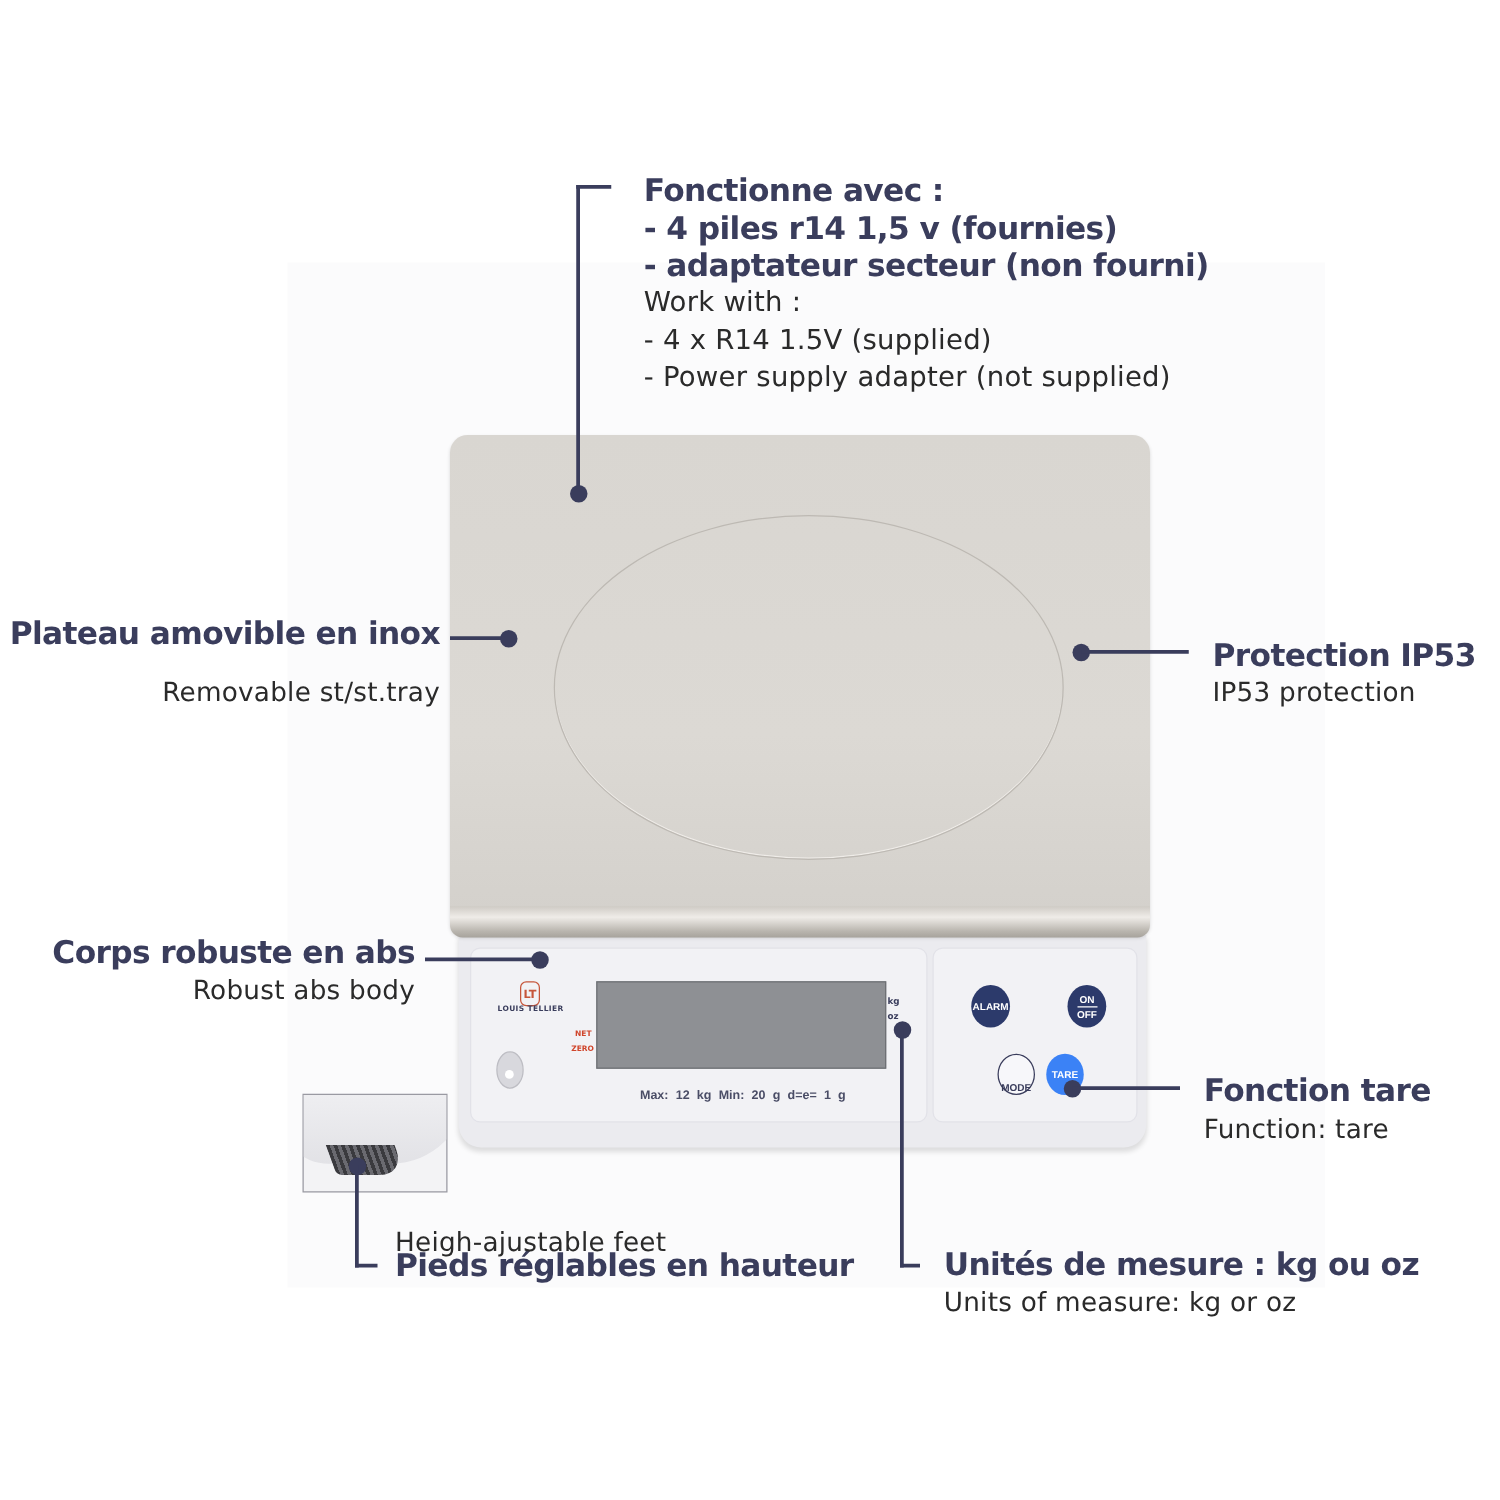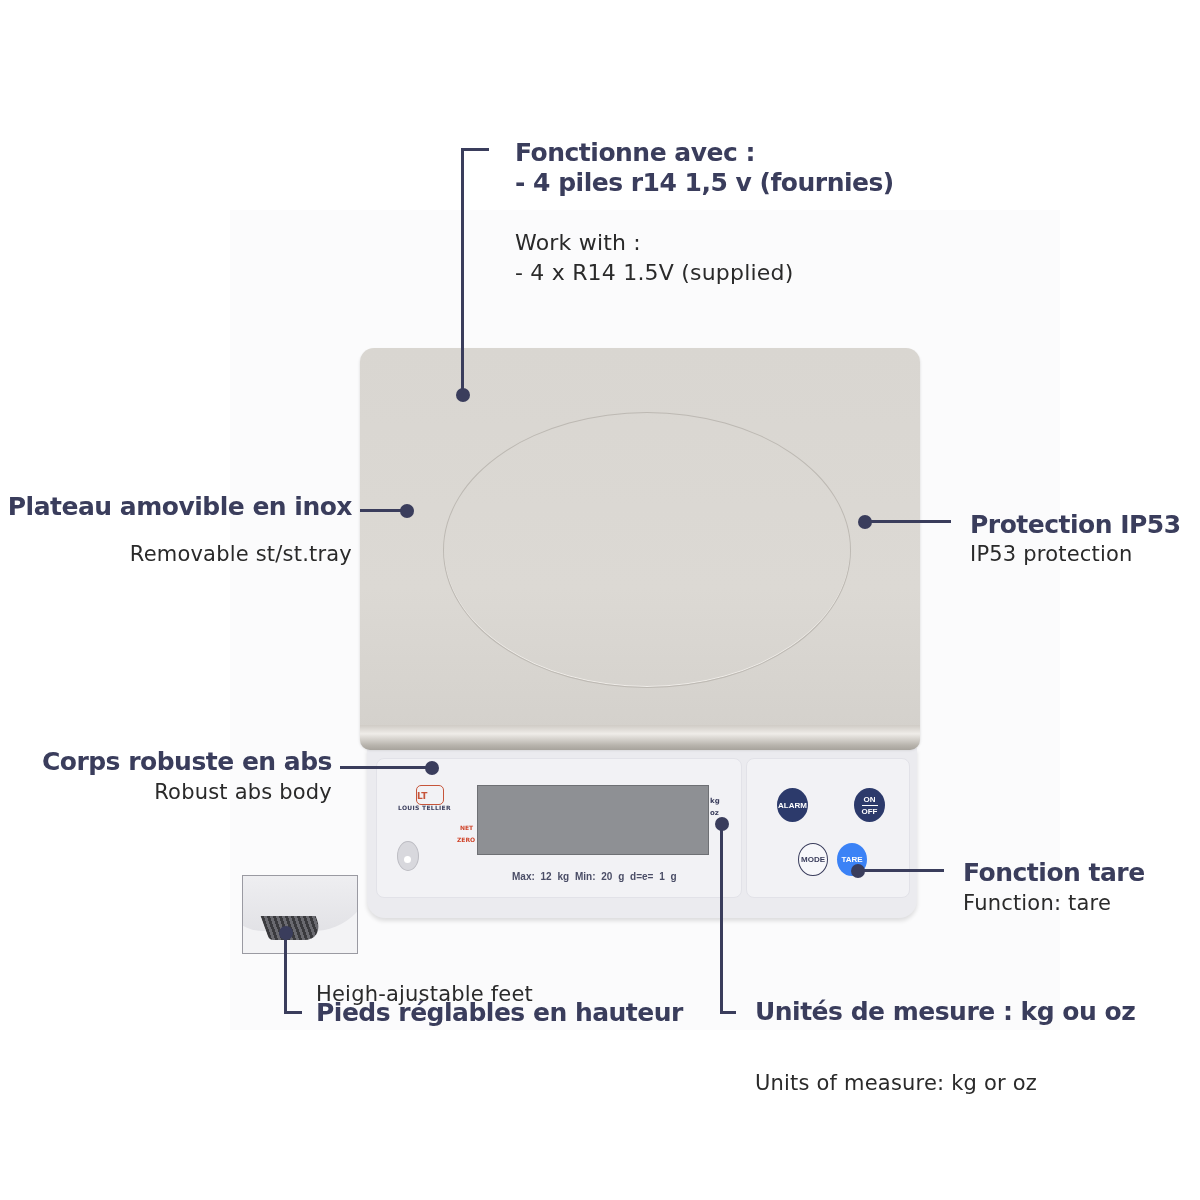--- a/index.html
+++ b/index.html
@@ -21,35 +21,35 @@
           border:1.5px solid #bdb9b3; box-shadow:0 -1px 0 #efece8 inset; }
 
   
   .scale-body { position:absolute; left:367px; top:748px; width:550px; height:170px; background:#ebebef;
           border-radius:0 0 18px 18px; box-shadow:0 3px 4px rgba(0,0,0,0.12); }
   .panel-left { position:absolute; left:376px; top:758px; width:364px; height:138px; background:#f2f2f5;
           border-radius:8px; border:1px solid #e2e2e8; }
   .panel-right { position:absolute; left:746px; top:758px; width:162px; height:138px; background:#f2f2f5;
           border-radius:8px; border:1px solid #e2e2e8; }
   .lcd { position:absolute; left:477px; top:785px; width:230px; height:68px; background:#8e9094; border:1px solid #6e7074; }
-  .lt-logo { position:absolute; left:416px; top:785px; width:28px; height:20px; border:1.5px solid #c6553a; border-radius:5px;
-          color:#c6553a; font-size:9px; font-weight:bold; line-height:20px; box-sizing:border-box; }
+  .lt-logo { position:absolute; left:416px; top:785px; width:16px; height:20px; border:1.5px solid #c6553a; border-radius:5px;
+          color:#c6553a; font-size:9px; font-weight:bold; text-align:center; line-height:20px; box-sizing:border-box; }
   .lt-brand { position:absolute; left:398px; top:804px; font-size:6px; font-weight:bold; color:#3a3d5c; letter-spacing:0.3px; }
   .ind { position:absolute; font-size:6px; font-weight:bold; color:#d0462c; }
   .unit { position:absolute; font-size:7px; font-weight:bold; color:#3a3d5c; }
   .hole { position:absolute; left:397px; top:841px; width:20px; height:28px; border-radius:50%; background:#d8d8dd; border:1px solid #bdbdc3; }
   .hole::after { content:""; position:absolute; left:6px; top:14px; width:7px; height:7px; border-radius:50%; background:#fff; }
   .specs { position:absolute; left:512px; top:871px; font-family:"Liberation Sans", sans-serif; font-size:10px; font-weight:bold; color:#4a4d66; word-spacing:3px; }
 
   .btn { position:absolute; border-radius:50%; font-family:"Liberation Sans", sans-serif; font-weight:bold; font-size:8px;
          display:flex; align-items:center; justify-content:center; flex-direction:column; box-sizing:border-box; }
   .btn-alarm { left:777px; top:788px; width:31px; height:34px; background:#2c3a6b; color:#fff; }
   .btn-onoff { left:854px; top:788px; width:31px; height:34px; background:#2c3a6b; color:#fff; }
   .btn-onoff .sep { width:16px; height:1px; background:#fff; margin:1px 0; }
-  .btn-mode { left:798px; top:843px; width:30px; height:33px; background:#f7f7fa; color:#3a3d5c; border:1.5px solid #3a3d5c; }
+  .btn-mode { left:798px; top:843px; width:30px; height:33px; background:#f7f7fa; color:#3a3d5c; border:1.5px solid #3a3d5c;justify-content:flex-end; }
   .btn-tare { left:837px; top:843px; width:30px; height:33px; background:#3b82f6; color:#fff; }
 
   
   .inset { position:absolute; left:242px; top:875px; width:114px; height:77px; border:1px solid #9a9aa2; background:#f3f3f5; overflow:hidden; }
   .inset .shell { position:absolute; left:-20px; top:-40px; width:150px; height:95px; background:linear-gradient(180deg,#f7f7f9,#e2e2e6); border-radius:0 0 60px 40px; }
   .inset .foot { position:absolute; left:22px; top:40px; width:55px; height:24px;
           background:repeating-linear-gradient(90deg,#3a3a3e 0 3px,#6a6a70 3px 6px); border-radius:0 0 20px 4px; transform:skewX(20deg); }
 </style>
 </head>
 <body>
@@ -96,24 +96,26 @@
   </div>
 </div>
 
 <div>
   <div class="line" style="left:461px; top:148px; width:3px; height:248px;"></div>
   <div class="line" style="left:461px; top:148px; width:28px; height:3px;"></div>
   <div class="dot" style="left:456px; top:388px;"></div>
   <div class="abs bold" style="left:515px; top:138px; font-size:25px; line-height:30px;">
     <div>Fonctionne avec :</div>
     <div>- 4 piles r14 1,5 v (fournies)</div>
+    <div>- adaptateur secteur (non fourni)</div>
   </div>
   <div class="abs thin" style="left:515px; top:228px; font-size:22px; line-height:30px;">
     <div>Work with :</div>
     <div>- 4 x R14 1.5V (supplied)</div>
+    <div>- Power supply adapter (not supplied)</div>
   </div>
 </div>
 
 <div>
   <div class="abs bold" style="right:848px; top:492px; font-size:25px; white-space:nowrap;">Plateau amovible en inox</div>
   <div class="abs thin" style="right:848px; top:542px; font-size:21px; white-space:nowrap;">Removable st/st.tray</div>
   <div class="line" style="left:360px; top:509px; width:45px; height:3px;"></div>
   <div class="dot" style="left:400px; top:504px;"></div>
 </div>
 
@@ -144,14 +146,14 @@
   <div class="line" style="left:284px; top:1011px; width:18px; height:3px;"></div>
   <div class="abs bold" style="left:316px; top:998px; font-size:25px; white-space:nowrap;">Pieds réglables en hauteur</div>
   <div class="abs thin" style="left:316px; top:982px; font-size:21px; white-space:nowrap;">Heigh-ajustable feet</div>
 </div>
 
 <div>
   <div class="dot" style="left:715px; top:817px;"></div>
   <div class="line" style="left:720px; top:822px; width:3px; height:192px;"></div>
   <div class="line" style="left:720px; top:1011px; width:16px; height:3px;"></div>
   <div class="abs bold" style="left:755px; top:997px; font-size:25px; white-space:nowrap;">Unités de mesure : kg ou oz</div>
-  <div class="abs thin" style="left:755px; top:1030px; font-size:21px; white-space:nowrap;margin-top:41px;">Units of measure: kg or oz</div>
+  <div class="abs thin" style="left:755px; top:1030px; font-size:21px; white-space:nowrap;">Units of measure: kg or oz</div>
 </div>
 
 </body></html>

